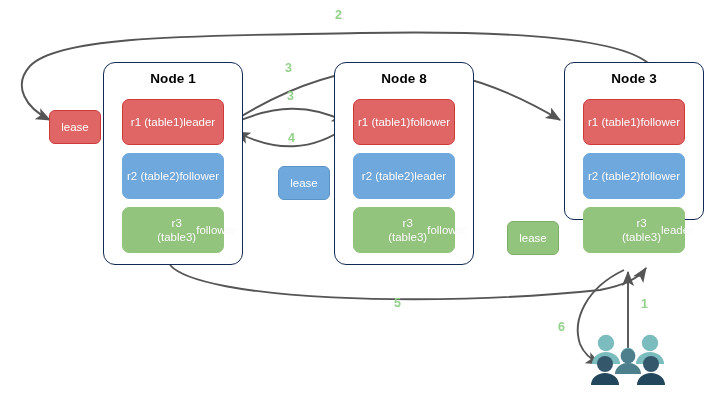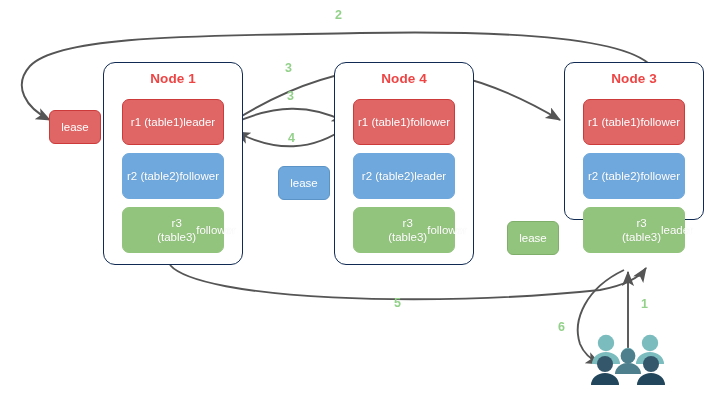--- a/index.html
+++ b/index.html
@@ -34,21 +34,21 @@
     z-index: 3;
   }
   .node-title {
     position: absolute;
     top: 8px;
     left: 0;
     right: 0;
     text-align: center;
     font-size: 13.5px;
     font-weight: bold;
-    color: #ef4444;
+    color: #000000;
     letter-spacing: 0.1px;
   }
   .replica {
     position: absolute;
     left: 18px;
     right: 18px;
     height: 46px;
     box-sizing: border-box;
     border-radius: 7px;
     display: flex;
@@ -135,21 +135,21 @@
       <span class="ln">r2 (table2)</span>
       <span class="ln">follower</span>
     </div>
     <div class="replica rep-green r-slot-2">
       <span class="ln">r3 (table3)</span>
       <span class="ln">follower</span>
     </div>
   </div>
 
   <div class="node-box" style="left:334px; top:62px; width:140px; height:203px;">
-    <div class="node-title">Node 4</div>
+    <div class="node-title">Node 8</div>
 
     <div class="replica rep-red r-slot-0">
       <span class="ln">r1 (table1)</span>
       <span class="ln">follower</span>
     </div>
     <div class="replica rep-blue r-slot-1">
       <span class="ln">r2 (table2)</span>
       <span class="ln">leader</span>
     </div>
     <div class="replica rep-green r-slot-2">

